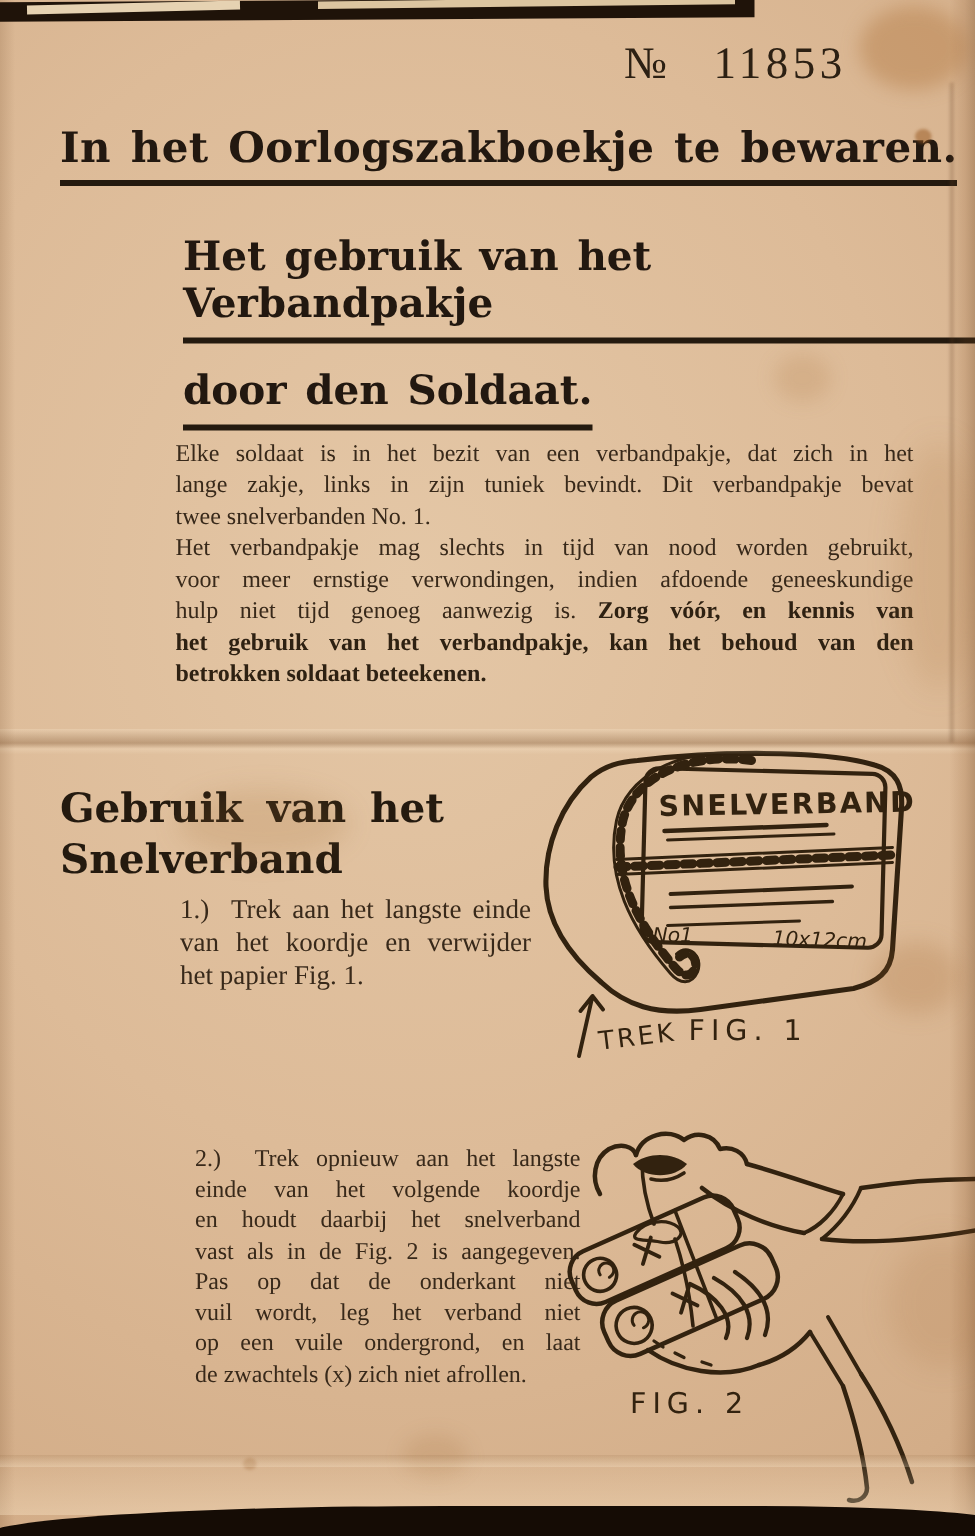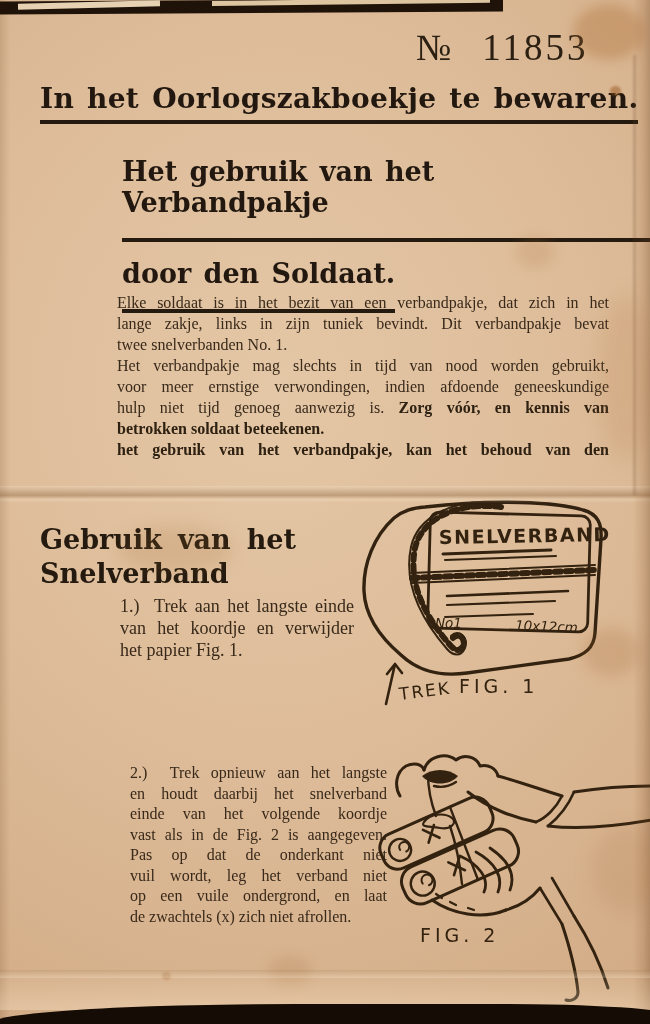--- a/index.html
+++ b/index.html
@@ -5,33 +5,33 @@
   html,body { margin:0; padding:0; background:#6b5640; }
   .page {
     position:relative; width:650px; height:1024px; overflow:hidden;
     background:
       radial-gradient(130% 95% at 42% 38%, #e4c7a6 0%, #ddbb98 40%, #d3ad88 72%, #c29770 100%);
     font-family:"Liberation Serif", serif;
   }
   
   .doc-number {
     position:absolute; left:416px; top:26px;
-    font-size:37px; color:#2c2013; letter-spacing:1px;
+    font-size:30px; color:#2c2013; letter-spacing:1px;
   }
   .doc-number .no-value { margin-left:30px; letter-spacing:3px; }
   .title {
     position:absolute; left:40px; top:84px; margin:0; display:inline-block;
     font:bold 28px/1.1 "DejaVu Serif", serif; color:#221810;
     word-spacing:3px; letter-spacing:0.3px;
     border-bottom:4px solid #241a0f; padding-bottom:5px;
   }
   .subtitle { position:absolute; left:122px; top:156px; color:#221810; }
   .subtitle-line {
     display:table; font:bold 27px/1.15 "DejaVu Serif", serif;
-    word-spacing:3px; border-bottom:4px solid #241a0f; padding-bottom:20px;
+    word-spacing:3px; border-bottom:4px solid #241a0f; padding-bottom:7px;
   }
   .subtitle-line + .subtitle-line { margin-top:16px; }
   .intro {
     position:absolute; left:117px; top:292px; width:492px;
     font-size:16px; line-height:21px; color:#38291a;
   }
   .jline { text-align:justify; text-align-last:justify; }
   .jlast { text-align-last:left; }
   .b { font-weight:bold; color:#2e2112; }
   .section-heading {
@@ -99,39 +99,39 @@
     <div class="subtitle-line">door den Soldaat.</div>
   </div>
 
   <div class="intro">
     <div class="jline">Elke soldaat is in het bezit van een verbandpakje, dat zich in het</div>
     <div class="jline">lange zakje, links in zijn tuniek bevindt. Dit verbandpakje bevat</div>
     <div class="jline jlast">twee snelverbanden No. 1.</div>
     <div class="jline">Het verbandpakje mag slechts in tijd van nood worden gebruikt,</div>
     <div class="jline">voor meer ernstige verwondingen, indien afdoende geneeskundige</div>
     <div class="jline"><span>hulp niet tijd genoeg aanwezig is. </span><span class="b">Zorg vóór, en kennis van</span></div>
+    <div class="jline b">het gebruik van het verbandpakje, kan het behoud van den</div>
     <div class="jline jlast b">betrokken soldaat beteekenen.</div>
-    <div class="jline b">het gebruik van het verbandpakje, kan het behoud van den</div>
   </div>
 
   <div class="section-heading">
     <div class="sh1">Gebruik van het</div>
     <div class="sh2">Snelverband</div>
   </div>
 
   <div class="step step1">
     <div class="jline">1.)&nbsp; Trek aan het langste einde</div>
     <div class="jline">van het koordje en verwijder</div>
     <div class="jline jlast">het papier Fig. 1.</div>
   </div>
 
   <div class="step step2">
     <div class="jline">2.)&nbsp; Trek opnieuw aan het langste</div>
+    <div class="jline">einde van het volgende koordje</div>
     <div class="jline">en houdt daarbij het snelverband</div>
-    <div class="jline">einde van het volgende koordje</div>
     <div class="jline">vast als in de Fig. 2 is aangegeven.</div>
     <div class="jline">Pas op dat de onderkant niet</div>
     <div class="jline">vuil wordt, leg het verband niet</div>
     <div class="jline">op een vuile ondergrond, en laat</div>
     <div class="jline jlast">de zwachtels (x) zich niet afrollen.</div>
   </div>
 
   <svg class="fig1" viewBox="0 0 295 215">
     <g stroke="#32220f" fill="none" stroke-linecap="round" stroke-linejoin="round">
       <path stroke-width="3.4" d="M70 10 C140 2 202 5 228 13 C243 17 247 27 246 42 L240 136 C239 151 230 158 214 162 L112 176 C82 180 62 173 46 158 C26 141 10 119 9 94 C8 67 19 39 39 21 C49 13 58 11 70 10 Z"></path>

